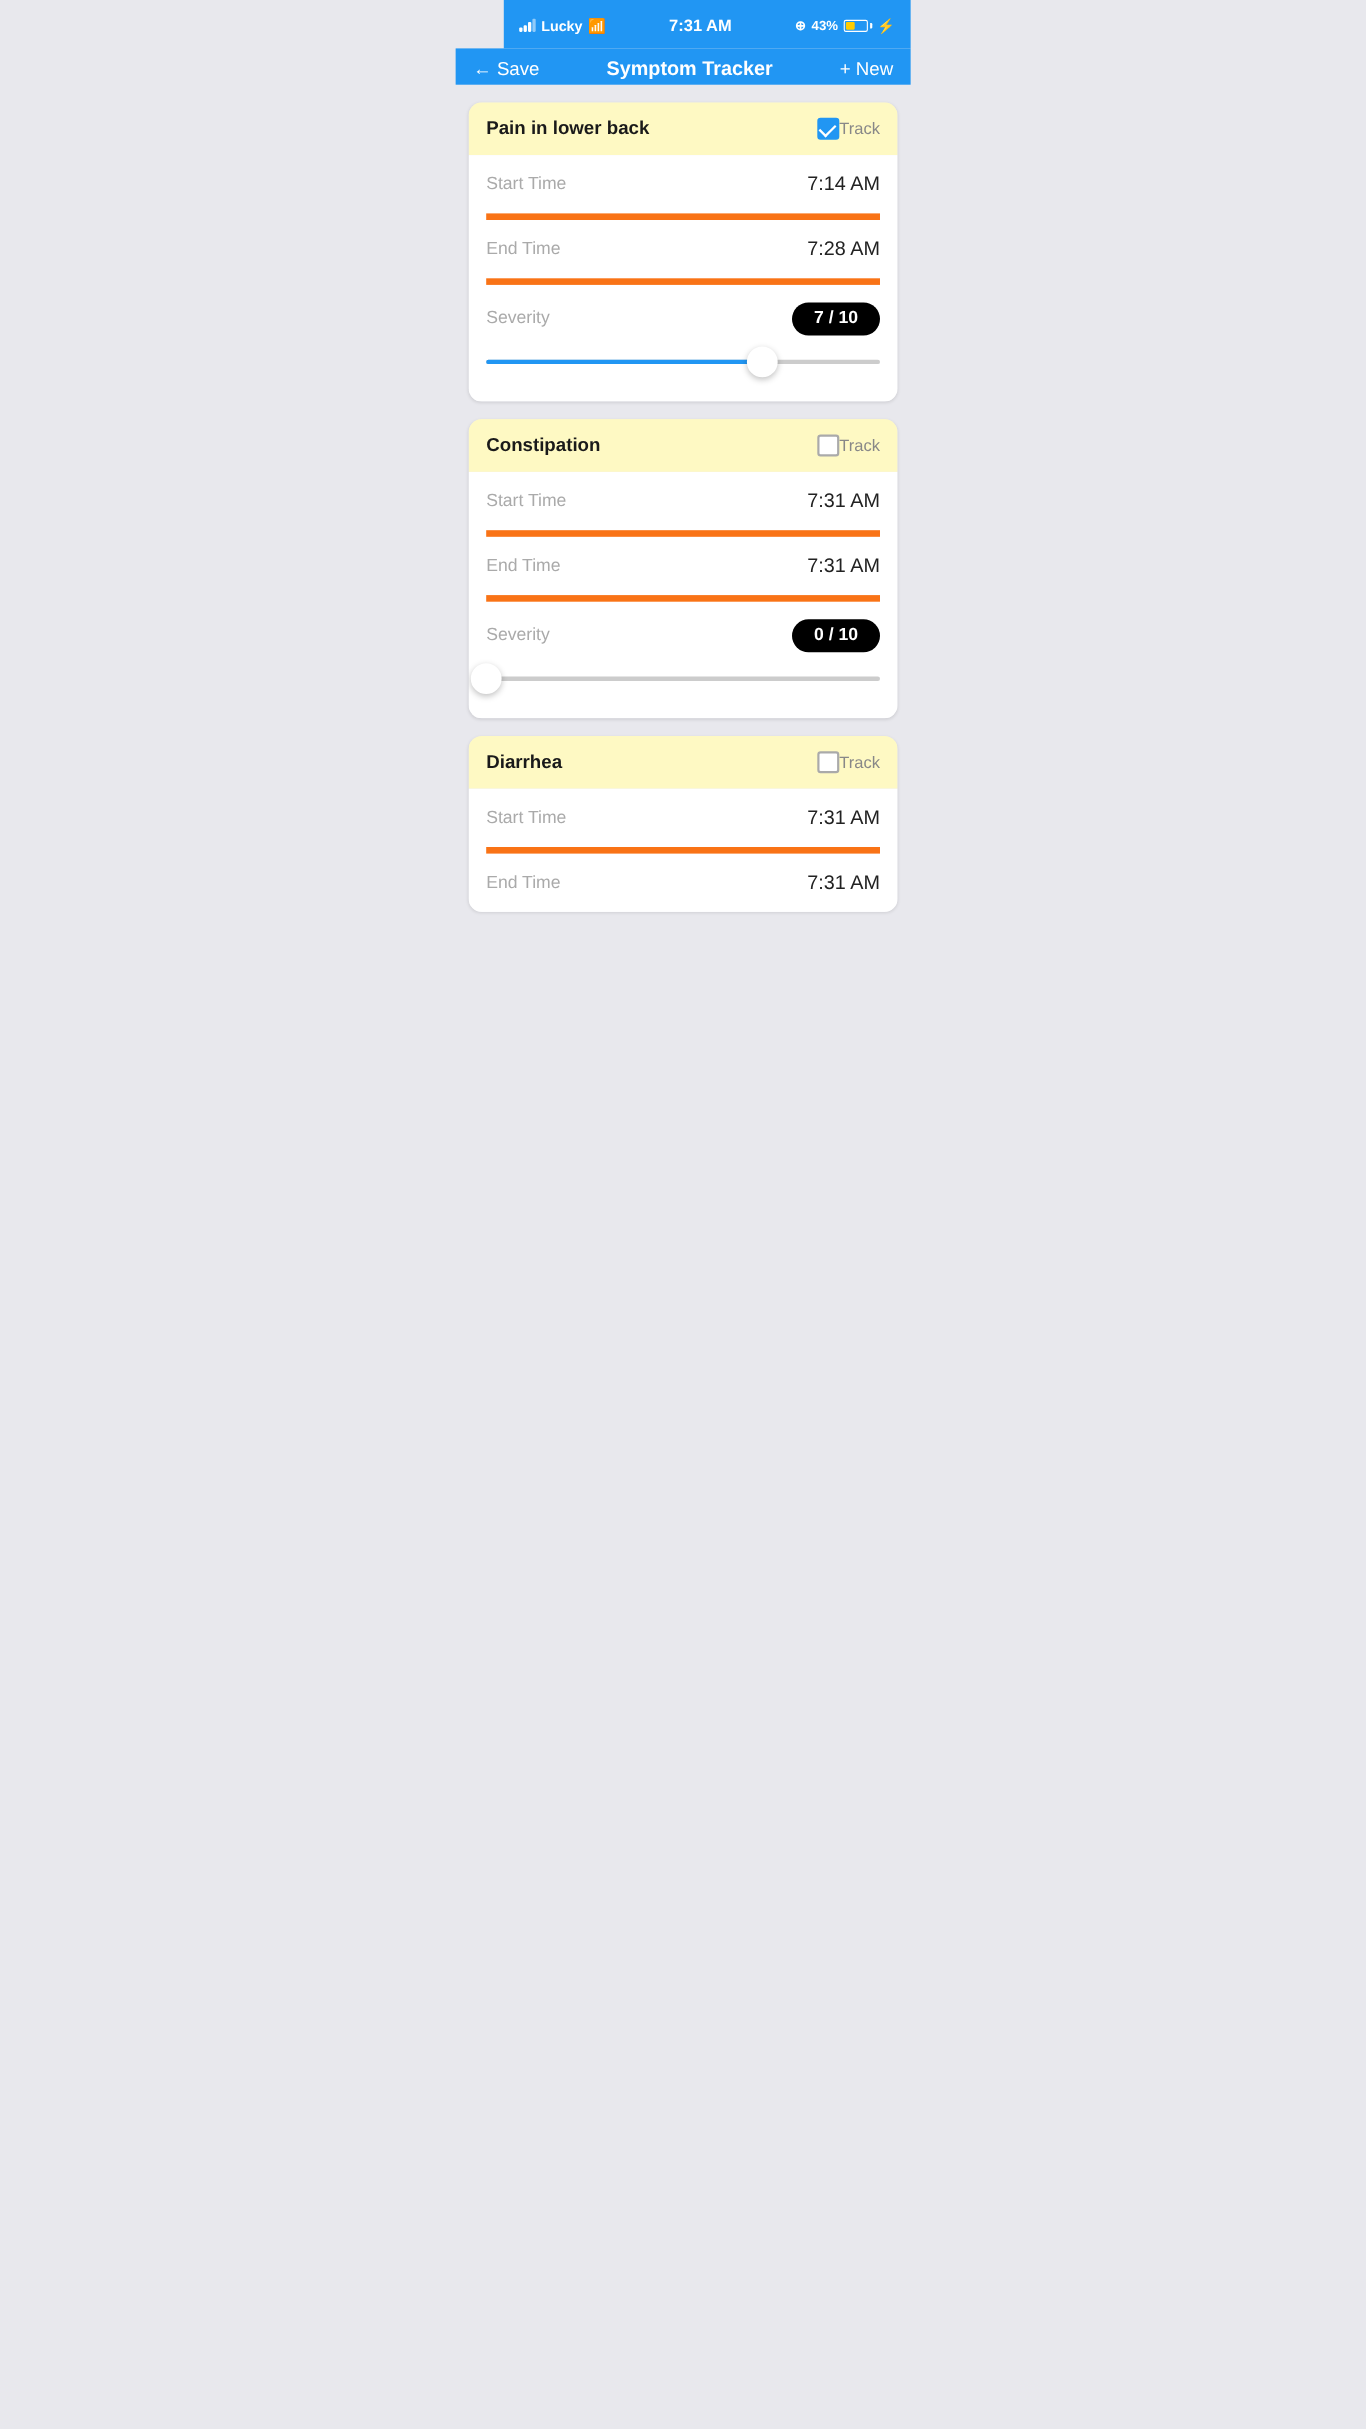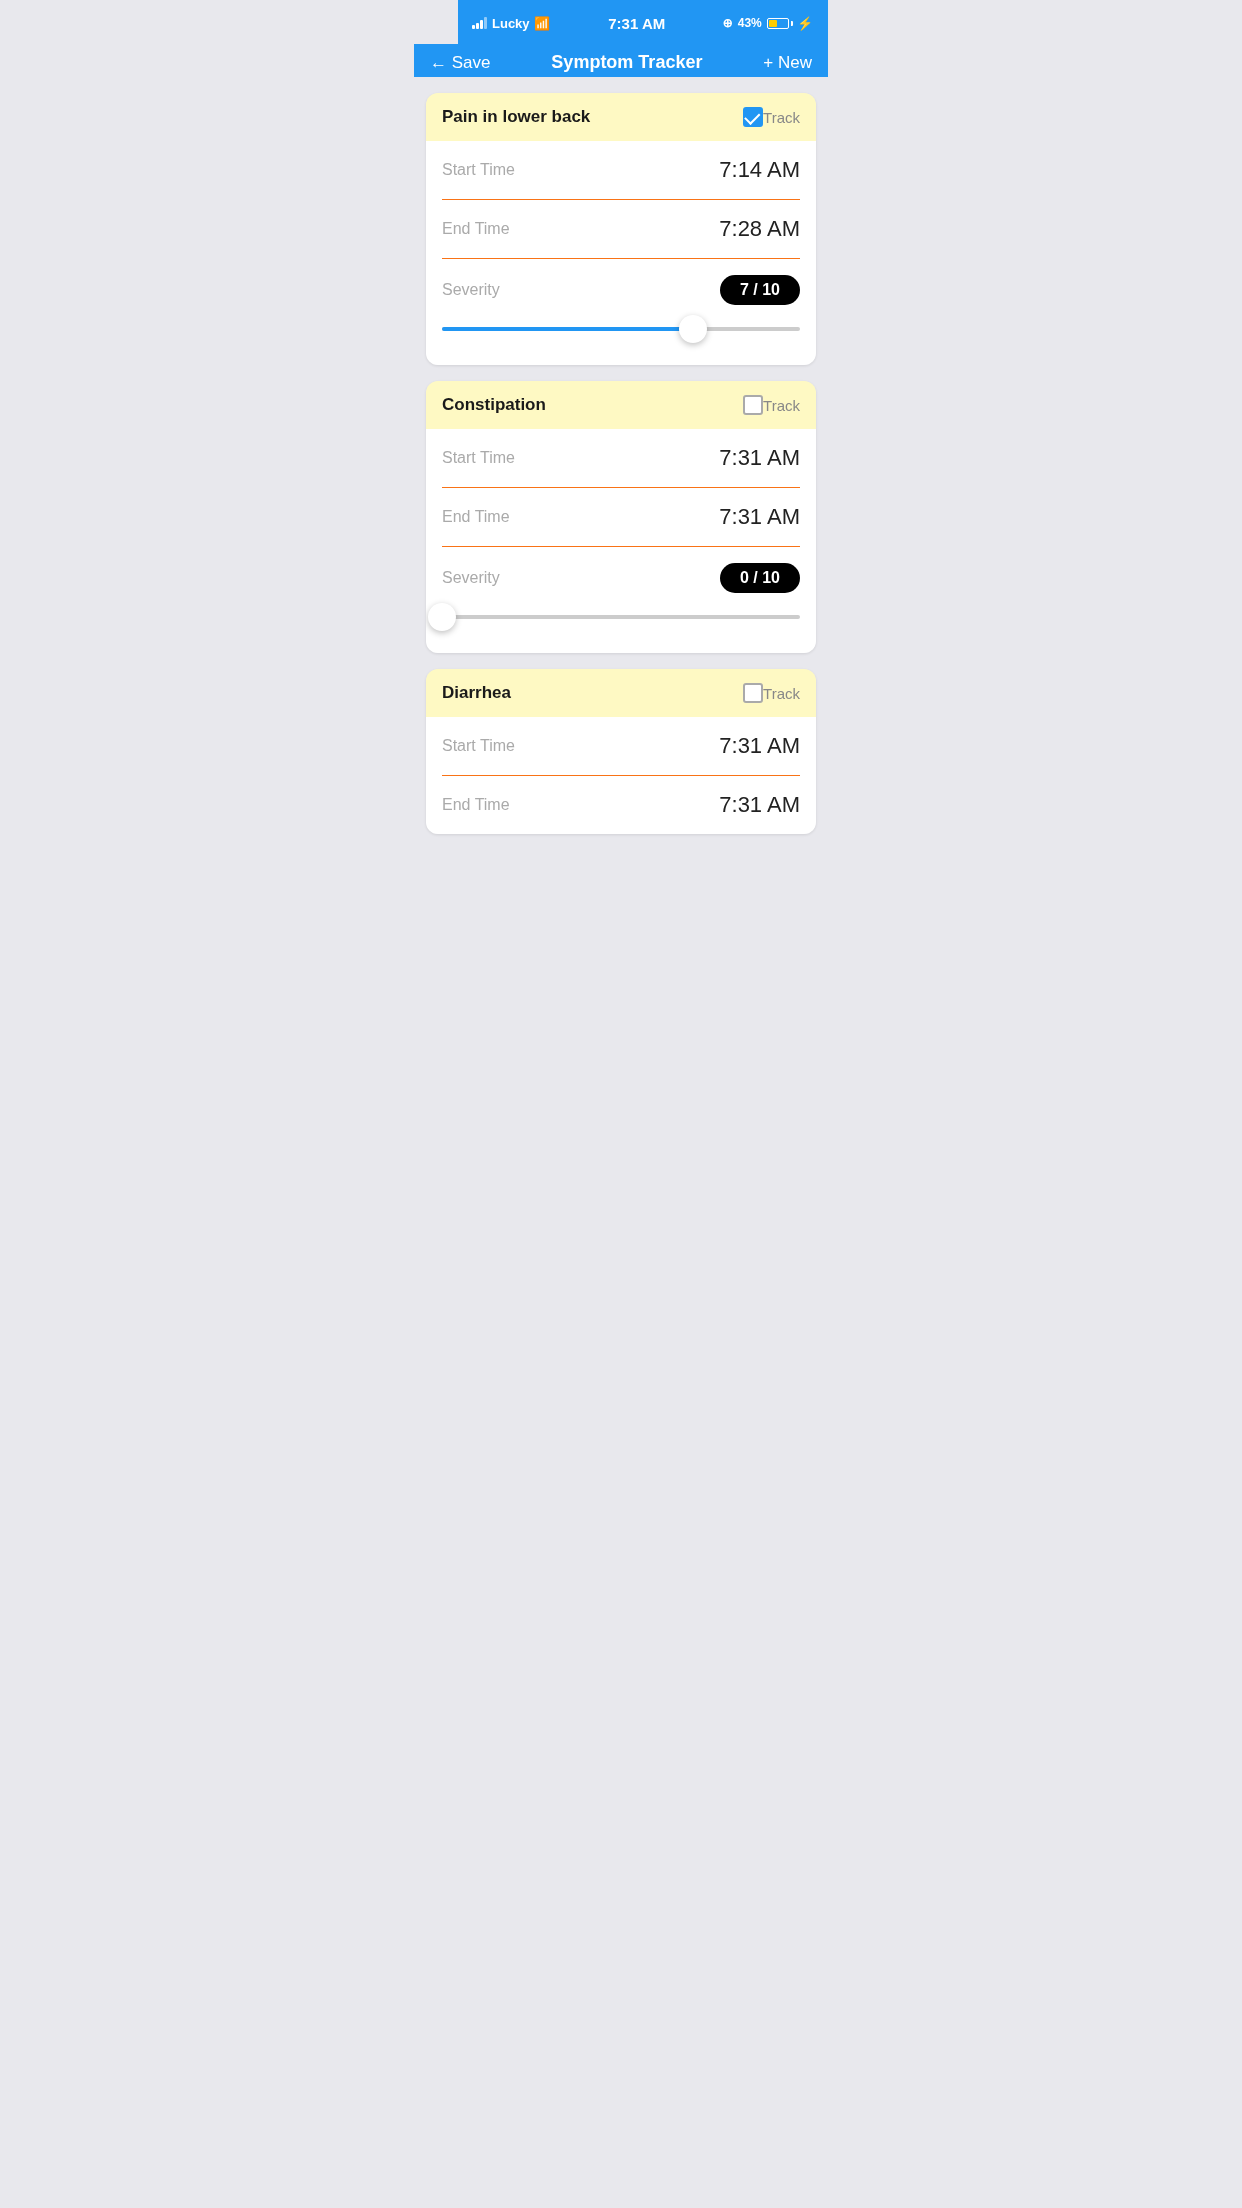--- a/index.html
+++ b/index.html
@@ -171,31 +171,31 @@
 
     .card-body {
       background: white;
       padding: 0 16px 16px;
     }
     .field-row {
       display: flex;
       align-items: center;
       justify-content: space-between;
       padding: 16px 0;
-      border-bottom: 1px solid #f97316;
+      border-bottom: 6px solid #f97316;
     }
     .field-row:last-of-type {
       border-bottom: none;
     }
     .field-label {
       font-size: 16px;
       color: #aaa;
     }
     .field-value {
-      font-size: 22px;
+      font-size: 18px;
       color: #222;
       font-weight: 400;
     }
 
     
     .severity-row {
       display: flex;
       align-items: center;
       justify-content: space-between;
       padding: 16px 0 8px;

